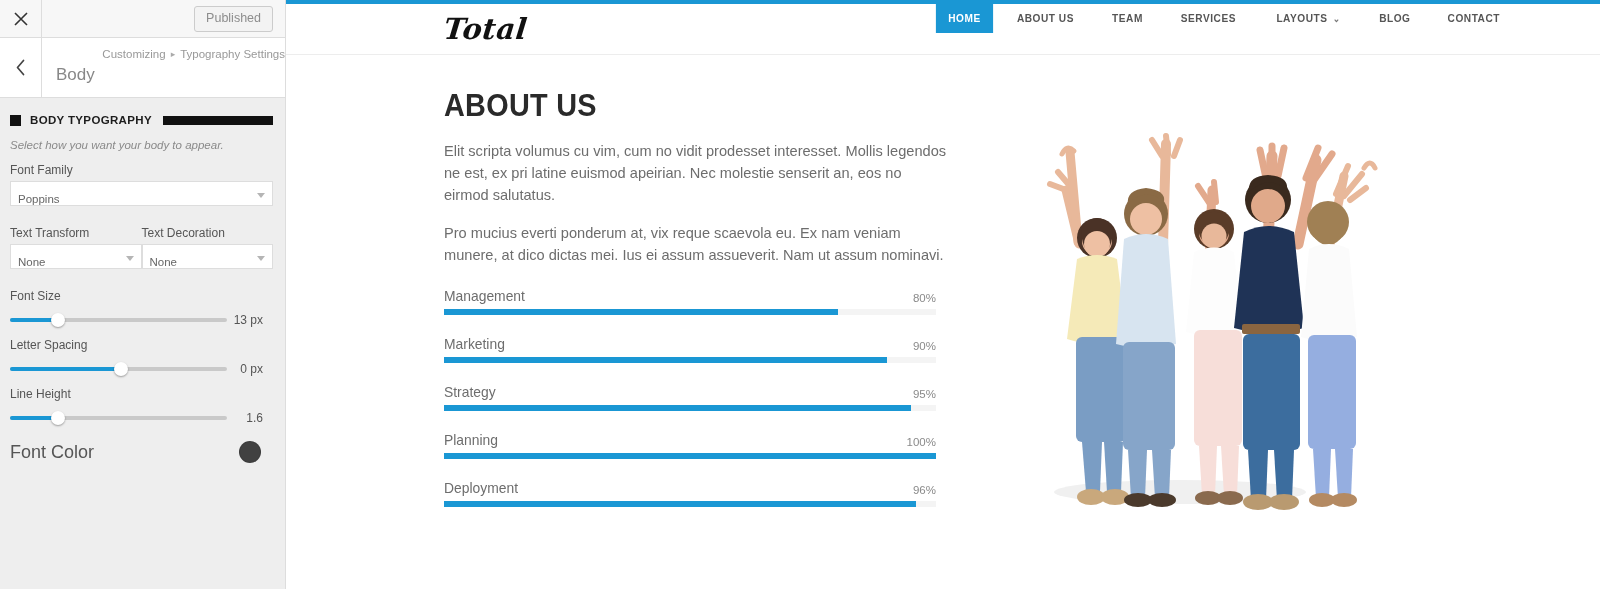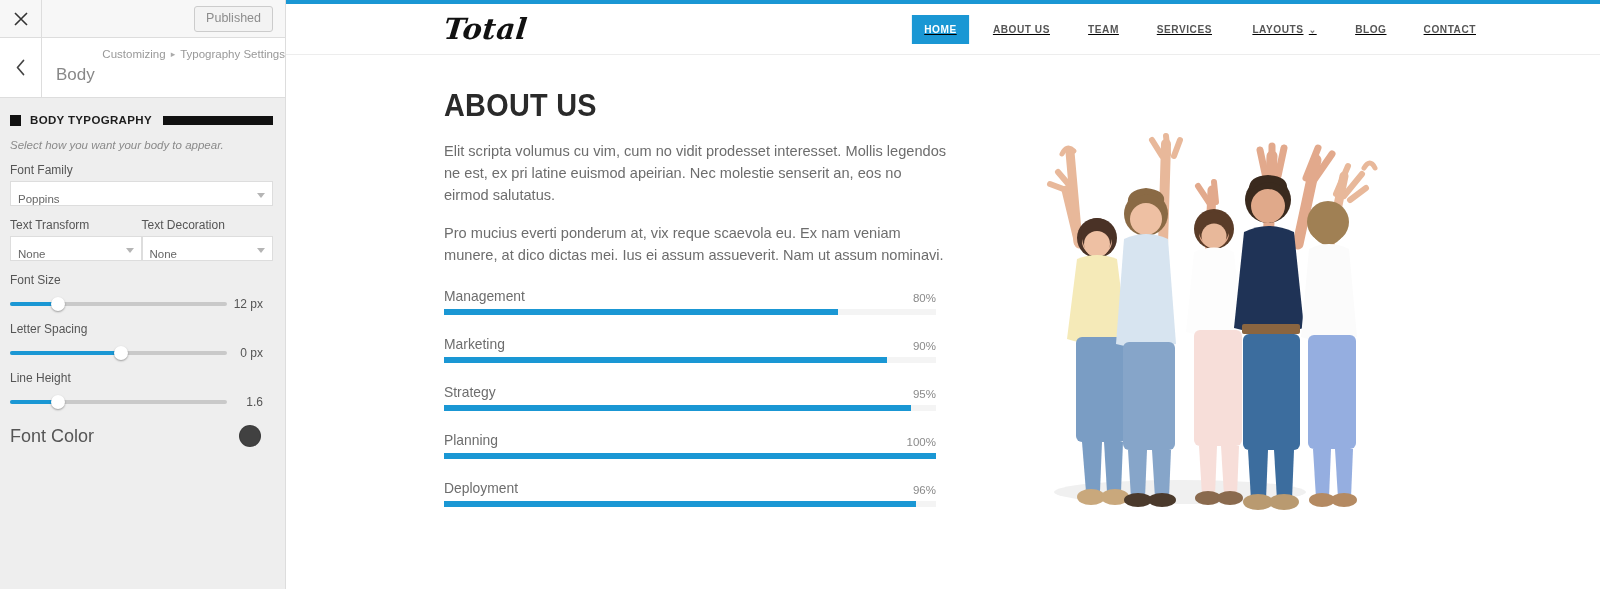--- a/index.html
+++ b/index.html
@@ -55,21 +55,21 @@
 
   .cz-body { flex: 1 1 auto; background: #eeeeee; padding: 16px 12px 0 10px; overflow: hidden; }
 
   .section-head { display: flex; align-items: center; gap: 9px; margin-bottom: 13px; }
   .section-square { width: 11px; height: 11px; background: #111111; flex: 0 0 11px; }
   .section-label { font-size: 11.5px; font-weight: 700; color: #1c1c1c; letter-spacing: .35px; white-space: nowrap; }
   .section-rule { flex: 1 1 auto; height: 9px; background: #111111; margin-left: 2px; }
 
   .section-desc { font-size: 11.5px; font-style: italic; color: #8a8a8a; margin-bottom: 12px; }
 
-  .field-grid { display: flex; margin-bottom: 12px; }
+  .field-grid { display: flex; margin-bottom: 20px; }
   .field { flex: 1 1 0; min-width: 0; }
   .field-label { font-size: 12px; color: #555555; margin-bottom: 4px; }
   .select {
     position: relative; background: #ffffff; border: 1px solid #dddddd;
     height: 25px; display: flex; align-items: flex-end; padding: 0 20px 0 7px;
     font-size: 11.5px; color: #666666; cursor: pointer; border-radius: 0;
   }
   .select .caret {
     position: absolute; right: 7px; top: 50%; margin-top: -1px;
     width: 0; height: 0; border-left: 4px solid transparent; border-right: 4px solid transparent;
@@ -104,21 +104,21 @@
   .top-accent { height: 4px; background: #1a97d4; width: 100%; }
   .site-header {
     height: 51px; background: #ffffff; border-bottom: 1px solid #ededed;
     display: flex; align-items: center; position: relative;
   }
   .logo {
     font-family: "DejaVu Serif", serif; font-style: italic; font-weight: 700;
     font-size: 29px; color: #111111; margin-left: 158px; letter-spacing: .5px;
     transform: skewX(-6deg);
   }
-  .nav { margin-left: auto; display: flex; align-items: center; height: 51px; padding-right: 104px; text-decoration: underline; }
+  .nav { margin-left: auto; display: flex; align-items: flex-start; height: 51px; padding-right: 80px; }
   .nav-item {
     font-size: 11.5px; letter-spacing: .6px; color: #555555; font-weight: 700;
     padding: 0 16px; height: 29px; display: flex; align-items: center; cursor: pointer;
     transform: scaleX(.88); transform-origin: center;
   }
   .nav-item.active { background: #1a97d4; color: #ffffff; padding: 0 14px; }
   .nav-caret { margin-left: 6px; font-size: 10px; color: #777777; }
 
   .content { display: flex; padding: 33px 0 0 0; }
   .col-left { width: 506px; margin-left: 158px; flex: 0 0 506px; }
@@ -209,21 +209,21 @@
       </div>
 
       <div class="slider-field">
         <div class="slider-label">Font Size</div>
         <div class="slider-row">
           <div class="slider-track-wrap">
             <div class="slider-track"></div>
             <div class="slider-fill" style="width: 22%;"></div>
             <div class="slider-handle" style="left: calc(22% - 7px);"></div>
           </div>
-          <div class="slider-value">12 px</div>
+          <div class="slider-value">13 px</div>
         </div>
       </div>
 
       <div class="slider-field">
         <div class="slider-label">Letter Spacing</div>
         <div class="slider-row">
           <div class="slider-track-wrap">
             <div class="slider-track"></div>
             <div class="slider-fill" style="width: 51%;"></div>
             <div class="slider-handle" style="left: calc(51% - 7px);"></div>

